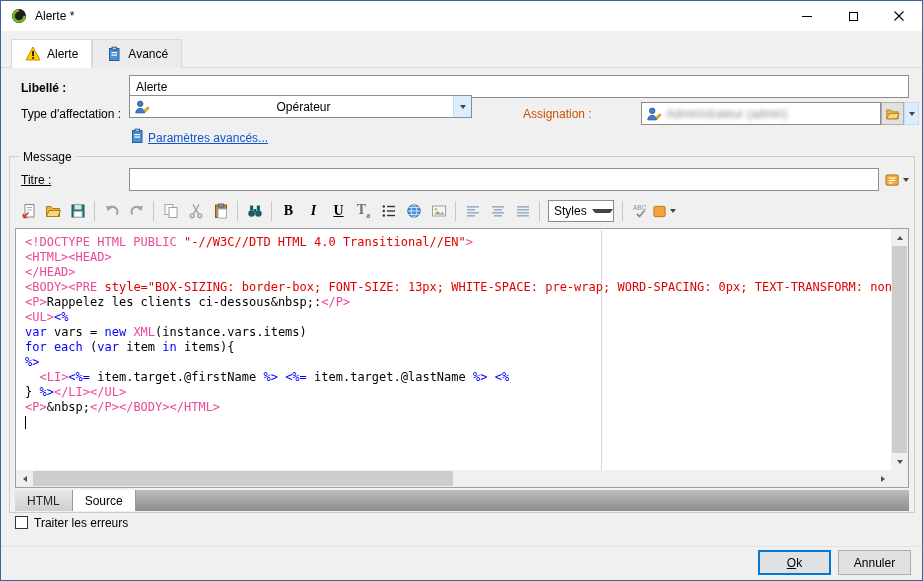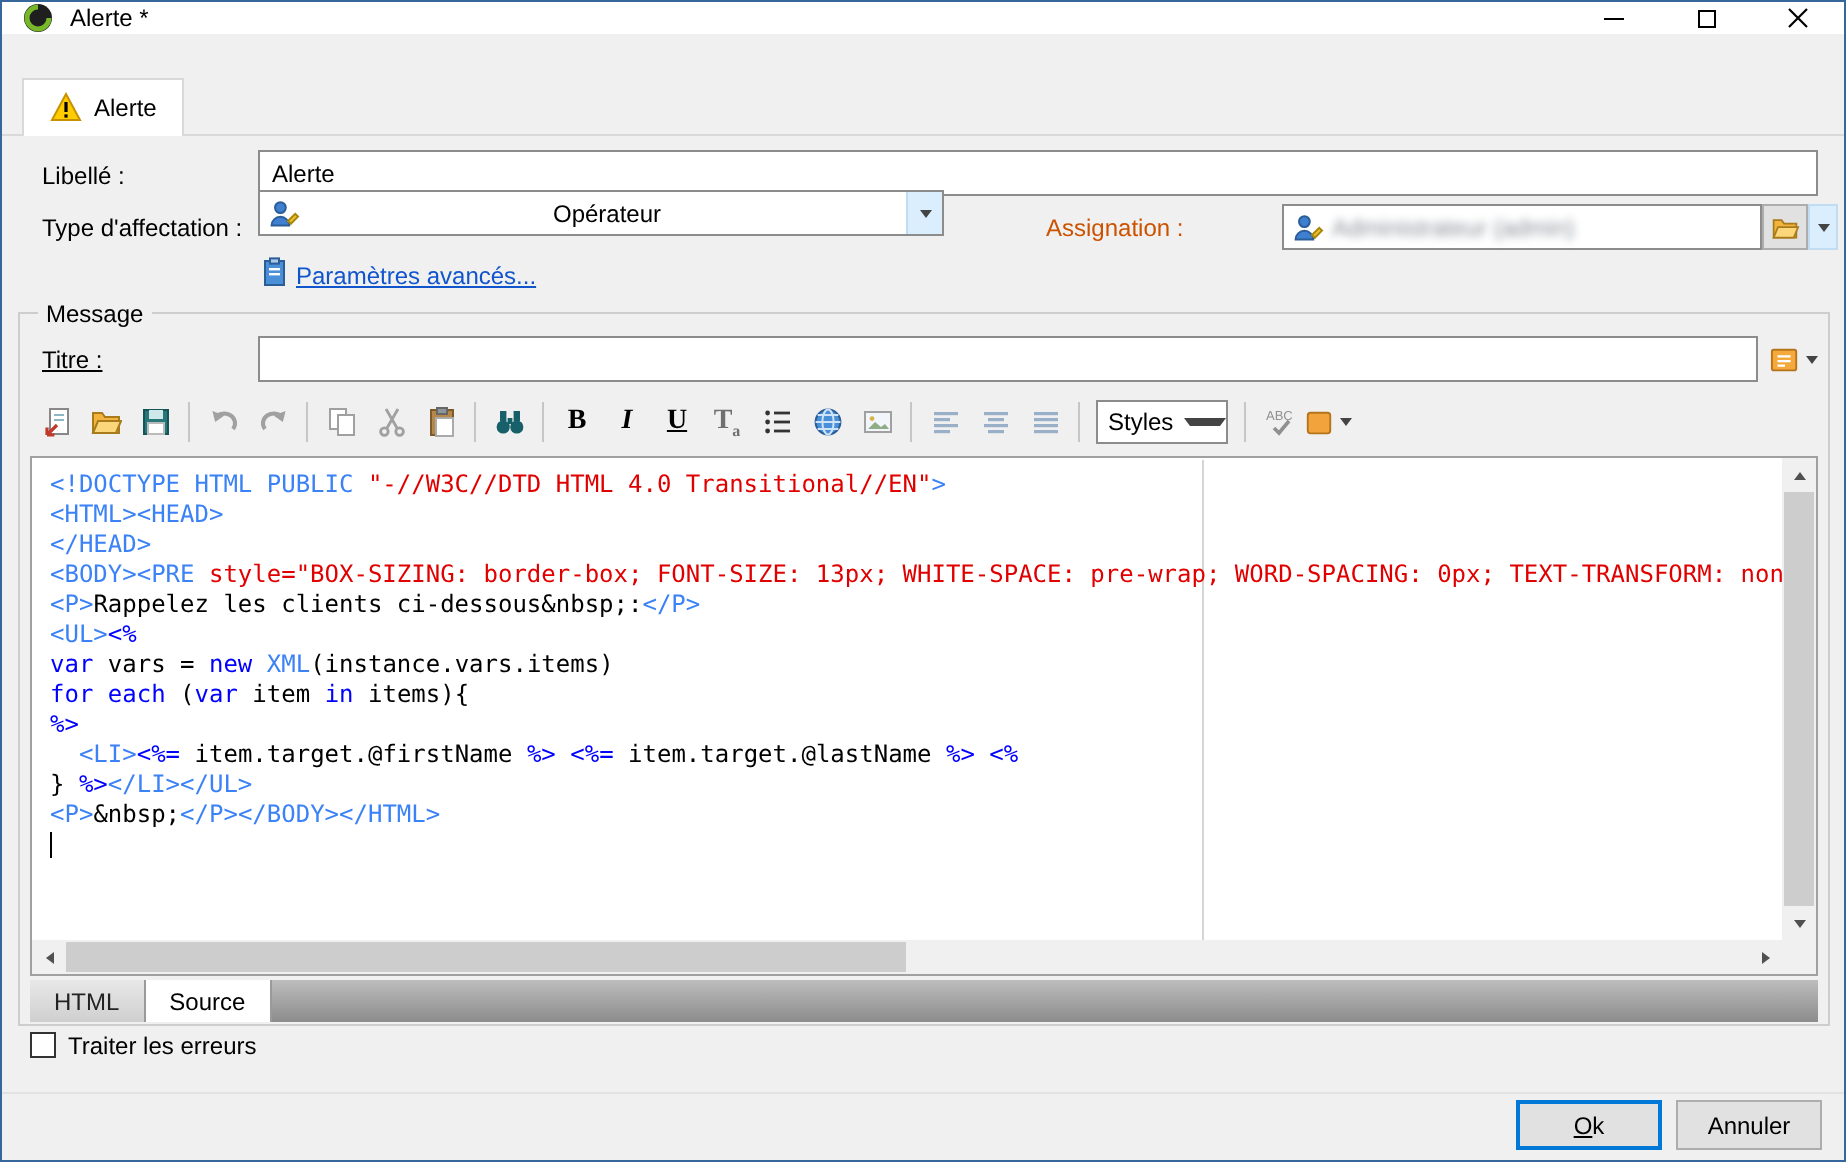--- a/index.html
+++ b/index.html
@@ -1,21 +1,21 @@
 <!DOCTYPE html>
 <html><head>
 <meta charset="utf-8">
 <style>
   * { box-sizing: border-box; margin: 0; padding: 0; }
   html,body { background:#fff; }
   body { font-family:"Liberation Sans", sans-serif; font-size:12px; color:#000; }
   .win { position:relative; width:923px; height:581px; background:#f0f0f0; border:1px solid #35679b; overflow:hidden; }
 
   
-  .titlebar { position:absolute; top:0; left:0; right:0; height:16px; background:#fff; display:flex; align-items:center; }
+  .titlebar { position:absolute; top:0; left:0; right:0; height:30px; background:#fff; display:flex; align-items:center; }
   .app-icon { margin-left:10px; width:16px; height:16px; }
   .tb-title { margin-left:8px; font-size:12px; }
   .tb-controls { margin-left:auto; display:flex; height:30px; }
   .tb-btn { width:46px; height:30px; display:flex; align-items:center; justify-content:center; }
   .glyph-min { width:10px; height:1px; background:#000; }
   .glyph-max { width:9px; height:9px; border:1px solid #000; }
 
   
   .tabs { position:absolute; top:38px; left:10px; display:flex; z-index:2; }
   .tab { height:29px; padding:0 13px; display:flex; align-items:center; gap:6px; border:1px solid #d9d9d9; border-bottom:none; background:#ececec; }
@@ -52,21 +52,21 @@
   .tb-letter { font-family:"Liberation Serif", serif; font-size:14px; font-weight:bold; }
   .styles-combo { height:22px; width:66px; margin:0 4px; border:1px solid #8c8c8c; background:#fff; display:flex; align-items:center; flex:0 0 auto; }
   .styles-combo span { flex:1; padding-left:5px; }
   .styles-combo .carrow2 { width:16px; display:flex; justify-content:center; }
   .dropgrp { display:flex; align-items:center; gap:3px; width:34px; }
 
   
   .editor { position:absolute; left:14px; top:227px; width:894px; height:260px; background:#fff; border:1px solid #a0a0a0; }
   .code { position:absolute; left:0; top:0; right:17px; bottom:17px; overflow:hidden; padding:6px 0 0 9px; font-family:"DejaVu Sans Mono","Liberation Mono",monospace; font-size:12px; }
   .code-line { white-space:pre; height:15px; line-height:15px; }
-  .c-tag { color:#3b82f6; }
+  .c-tag { color:#ec4899; }
   .c-str { color:#e00000; }
   .c-kw  { color:#0000ff; }
   .c-txt { color:#000; }
   .caret { display:inline-block; width:1px; height:13px; background:#000; vertical-align:text-bottom; }
   .divider { position:absolute; left:585px; top:1px; bottom:17px; width:1px; background:#d5d5d5; }
 
   .vscroll { position:absolute; top:0; right:0; width:17px; bottom:17px; background:#f0f0f0; }
   .hscroll { position:absolute; left:0; bottom:0; right:17px; height:17px; background:#f0f0f0; }
   .sb-btn { position:absolute; width:17px; height:17px; display:flex; align-items:center; justify-content:center; }
   .vthumb { position:absolute; left:1px; right:1px; top:17px; bottom:17px; background:#cdcdcd; }
@@ -113,24 +113,33 @@
 
   <div class="tabs">
     <div class="tab active">
       <svg width="16" height="16" viewBox="0 0 16 16">
         <path d="M8 1 L15 14 L1 14 Z" fill="#ffcc00" stroke="#c79100"></path>
         <rect x="7.2" y="5" width="1.6" height="5" fill="#000"></rect>
         <rect x="7.2" y="11.2" width="1.6" height="1.6" fill="#000"></rect>
       </svg>
       <span>Alerte</span>
     </div>
+    <div class="tab">
+      <svg width="16" height="16" viewBox="0 0 16 16">
+        <rect x="3.5" y="2.5" width="9.5" height="12" fill="#4a90d9" stroke="#2b5d97"></rect>
+        <rect x="6" y="1.2" width="4.5" height="2.6" fill="#a9c9e8" stroke="#2b5d97"></rect>
+        <rect x="5.5" y="6" width="5.5" height="1.2" fill="#fff"></rect>
+        <rect x="5.5" y="8.5" width="5.5" height="1.2" fill="#fff"></rect>
+      </svg>
+      <span>Avancé</span>
+    </div>
   </div>
   <div class="tabline"></div>
 
-  <span class="lbl" style="left:20px; top:80px;">Libellé :</span>
+  <span class="lbl" style="left:20px; top:80px;font-weight:bold;">Libellé :</span>
   <input class="inp" style="left: 128px; top: 74px; width: 780px;" value="Alerte">
 
   <span class="lbl" style="left:20px; top:106px;">Type d'affectation :</span>
   <div class="combo" style="left:128px; top:94px; width:343px;text-align:center;">
     <svg class="cicon" width="16" height="16" viewBox="0 0 16 16">
       <circle cx="6.2" cy="4.8" r="2.7" fill="#3f7fd2" stroke="#2b5d97"></circle>
       <path d="M1.8 13.8 a4.4 4.4 0 0 1 8.8 0 Z" fill="#3f7fd2" stroke="#2b5d97"></path>
       <path d="M10 11.5 L13.6 7.9 L15 9.3 L11.4 12.9 Z" fill="#f2c12e" stroke="#a8860a"></path>
     </svg>
     <span class="cval">Opérateur</span>

